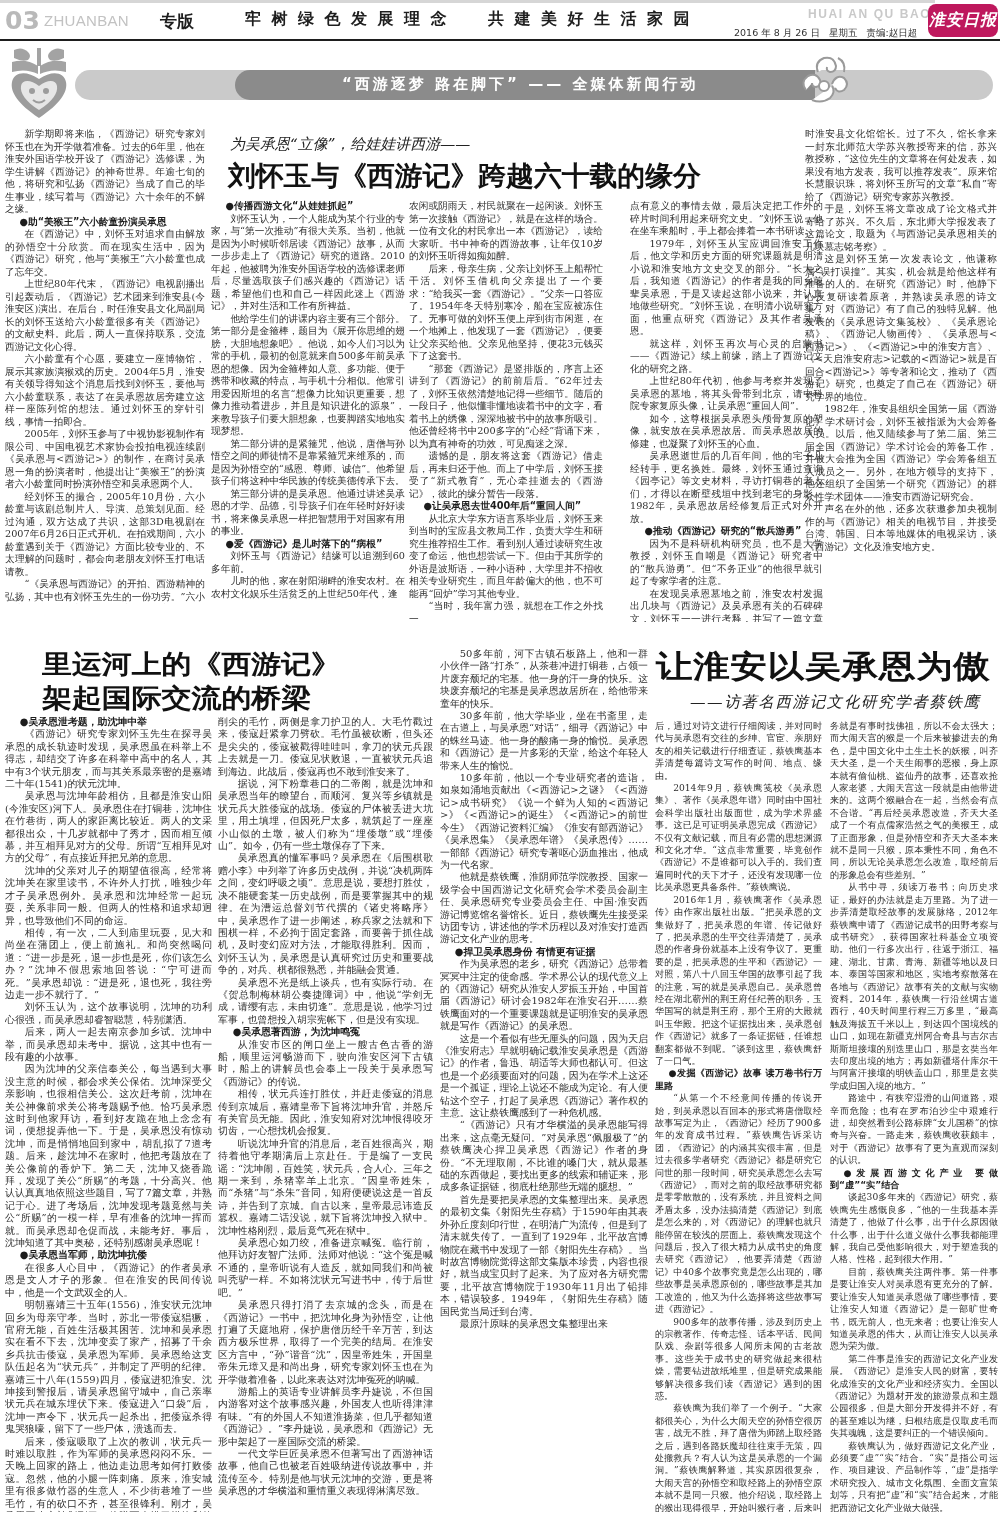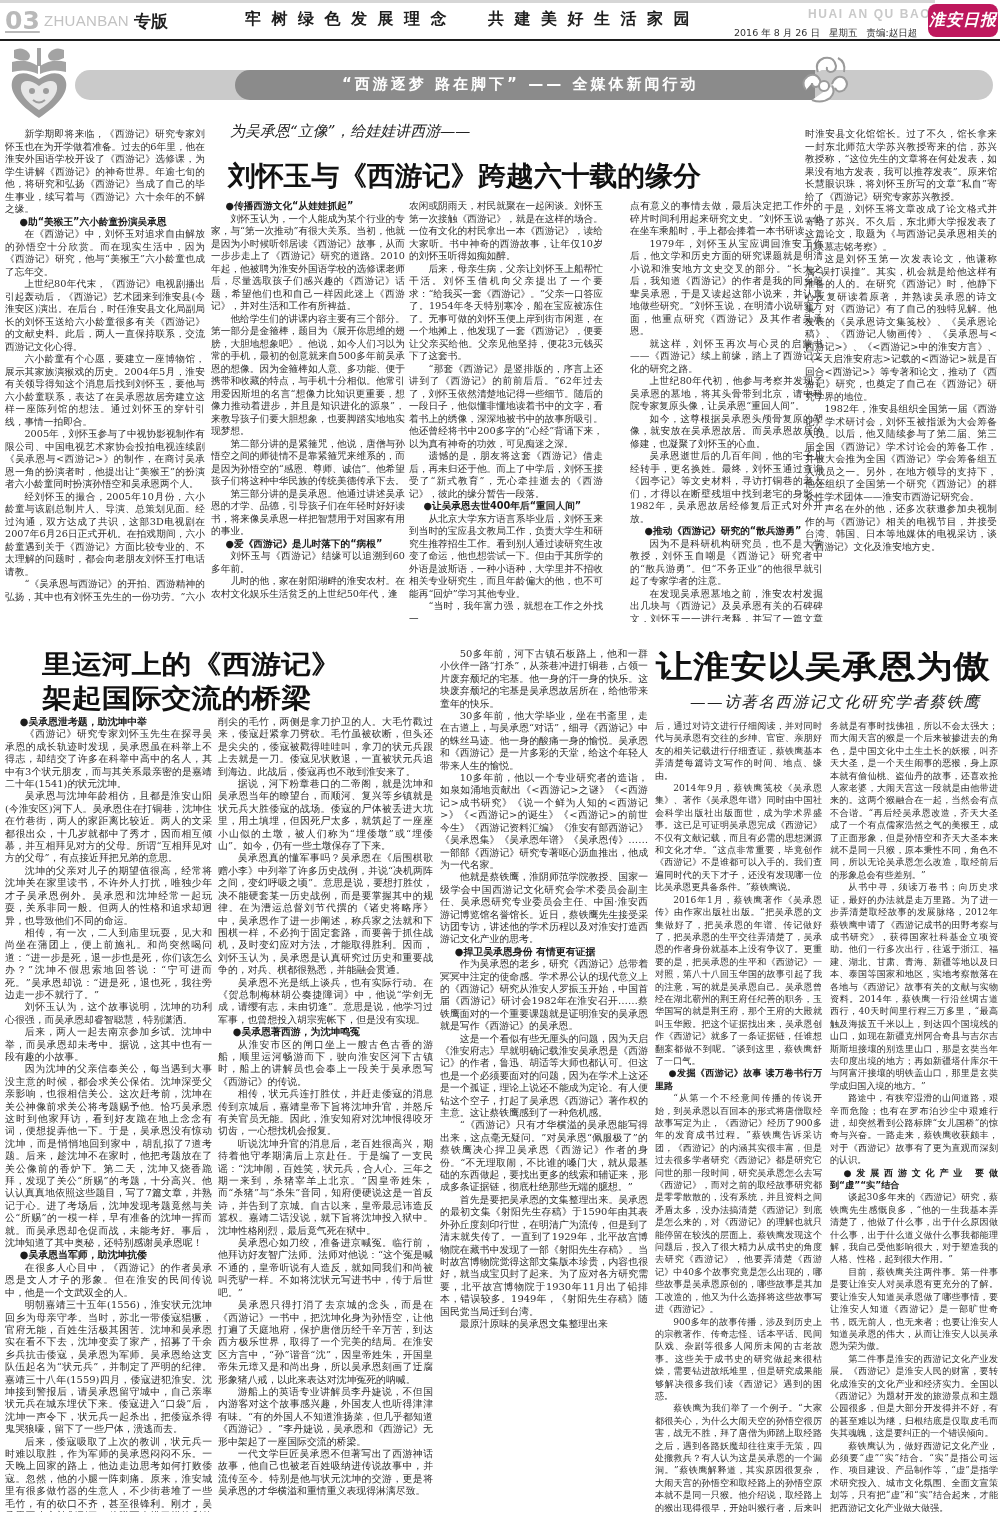--- a/index.html
+++ b/index.html
@@ -4,42 +4,42 @@
 <style>
   html, body { margin: 0; padding: 0; background: #ffffff; }
   body {
     width: 1000px; height: 1513px; position: relative; overflow: hidden;
     font-family: "DejaVu Serif", "Liberation Serif", serif; color: #2e2e2e;
   }
   .abs { position: absolute; }
 
   
   .topband { left: 0; top: 0; width: 935px; height: 3px; background: #d6d6d6; }
-  .pageno { left: 5px; top: 6px; font: bold 25px "DejaVu Sans", sans-serif; color: #b9b9b9; text-decoration: underline; }
+  .pageno { left: 5px; top: 6px; font: bold 25px "DejaVu Sans", sans-serif; color: #b9b9b9; }
   .section-en { left: 44px; top: 12px; font: 15px "Liberation Sans", sans-serif; color: #c2c2c2; letter-spacing: 0.3px; }
-  .section-cn { left: 134px; top: 10px; font: bold 17px "DejaVu Sans", sans-serif; color: #1e1e1e; }
+  .section-cn { left: 160px; top: 10px; font: bold 17px "DejaVu Sans", sans-serif; color: #1e1e1e; }
   .slogan { top: 9px; font: bold 16px "DejaVu Sans", sans-serif; color: #1e1e1e; letter-spacing: 10.5px; white-space: nowrap; }
   .slogan.l { left: 245px; }
   .slogan.r { left: 488px; }
   .paper-en { left: 808px; top: 7px; font: bold 12px "Liberation Sans", sans-serif; color: #c9c9c9; letter-spacing: 1.6px; white-space: nowrap; }
   .dateline { left: 734px; top: 27px; font: 9.5px "DejaVu Sans", sans-serif; color: #333; white-space: nowrap; }
   .dateline span { margin-right: 6px; }
   .masthead { left: 928px; top: 4px; width: 70px; height: 33px; background: #be185d; color: #fff;
     font: italic bold 16px "DejaVu Serif", serif; display: flex; align-items: center; justify-content: center; letter-spacing: 1px; border-radius: 8px; }
   .rule { left: 0; top: 39px; width: 1000px; height: 2px; background: #1e1e1e; }
 
   
   .logo { left: 8px; top: 46px; width: 62px; height: 74px; }
   .pill-light { left: 75px; top: 70px; width: 918px; height: 30px; border-radius: 15px; background: #cacaca; }
   .pill-dark { left: 235px; top: 70px; width: 580px; height: 30px; border-radius: 15px 0 0 15px; background: #8b8b8b; }
   .banner-text { left: 342px; top: 75px; font: bold 15px "DejaVu Sans", sans-serif; color: #ffffff; letter-spacing: 3px; white-space: nowrap; }
   .cloud { left: 798px; top: 50px; width: 52px; height: 56px; }
 
   
-  .kicker { left: 230px; top: 122px; font: italic 15px "DejaVu Serif", serif; color: #222; white-space: nowrap; }
+  .kicker { left: 230px; top: 135px; font: italic 15px "DejaVu Serif", serif; color: #222; white-space: nowrap; }
   .headline-top { left: 228px; top: 158px; font: bold 27px "DejaVu Sans", sans-serif; color: #111; white-space: nowrap;
     transform: scaleX(1.03); transform-origin: left top; }
   .headline-canal { left: 42px; top: 647px; font: bold 26px "DejaVu Sans", sans-serif; color: #111; line-height: 34px;
     transform: scaleX(1.15); transform-origin: left top; white-space: nowrap; }
   .headline-canal div { display: block; }
   .headline-int { left: 656px; top: 646px; font: bold 31px "DejaVu Sans", sans-serif; color: #111; white-space: nowrap;
     transform: scaleX(1.18); transform-origin: left top; letter-spacing: 0.5px; }
   .subtitle-int { left: 690px; top: 692px; font: italic 15.5px "DejaVu Serif", serif; color: #222; white-space: nowrap; letter-spacing: 1.6px; }
 
   
@@ -186,21 +186,21 @@
 <div class="abs col bot-col" id="c-canal-1">
     <p class="p cont">削尖的毛竹，两侧是拿刀护卫的人。大毛竹戳过来，倭寇赶紧拿刀劈砍。毛竹虽被砍断，但头还是尖尖的，倭寇被戳得哇哇叫，拿刀的状元兵跟上去就是一刀。倭寇见状败退，一直被状元兵追到海边。此战后，倭寇再也不敢到淮安来了。</p>
     <p class="p">据说，河下粉章巷口的二帝阁，就是沈坤和吴承恩当年的瞭望台，而顺河、复兴等乡镇就是状元兵大胜倭寇的战场。倭寇的尸体被丢进大坑里，用土填埋，但因死尸太多，就筑起了一座座小山似的土墩，被人们称为“埋倭墩”或“埋倭山”。如今，仍有一些土墩保存了下来。</p>
     <p class="p">吴承恩真的懂军事吗？吴承恩在《后围棋歌赠小李》中列举了许多历史战例，并说“决机两阵之间，变幻呼吸之顷”。意思是说，要想打胜仗，决不能硬套某一历史战例，而是要掌握其中的规律。在为漕运总督刘节代撰的《诸史将略序》中，吴承恩作了进一步阐述，称兵家之法就和下围棋一样，不必拘于固定套路，而要善于抓住战机，及时变幻应对方法，才能取得胜利。因而，刘怀玉认为，吴承恩是认真研究过历史和重要战争的，对兵、棋都很熟悉，并能融会贯通。</p>
     <p class="p">吴承恩不光是纸上谈兵，也有实际行动。在《贺总制梅林胡公奏捷障词》中，他说“学剑无成，请缨有志，未由切逢”。意思是说，他学习过军事，也曾想投入胡宗宪帐下，但是没有实现。</p>
     <h4 class="sub">●吴承恩著西游，为沈坤鸣冤</h4>
     <p class="p">从淮安市区的闸口坐上一艘古色古香的游船，顺里运河畅游而下，驶向淮安区河下古镇时，船上的讲解员也会奉上一段关于吴承恩写《西游记》的传说。</p>
     <p class="p">相传，状元兵连打胜仗，并赶走倭寇的消息传到京城后，嘉靖皇帝下旨将沈坤升官，并怒斥有关官员无能。因此，淮安知府对沈坤恨得咬牙切齿，一心想找机会报复。</p>
     <p class="p">听说沈坤升官的消息后，老百姓很高兴，期待着他守孝期满后上京赴任。于是编了一支民谣：“沈坤闹，百姓笑，状元兵，合人心。三年之期一来到，杀猪宰羊上北京。”因皇帝姓朱，而“杀猪”与“杀朱”音同，知府便硬说这是一首反诗，并告到了京城。自古以来，皇帝最忌讳造反篡权。嘉靖二话没说，就下旨将沈坤投入狱中。沈坤性格刚烈，最后竟气死在狱中。</p>
     <p class="p">吴承恩心如刀绞，准备进京喊冤。临行前，他拜访好友智广法师。法师对他说：“这个冤是喊不通的，皇帝听说有人造反，就如同我们和尚被叫秃驴一样。不如将沈状元写进书中，传于后世吧。”</p>
-    <p class="p">吴承恩只得打消了去京城的念头，而是在《西游记》一书中，把沈坤化身为孙悟空，让他打遍了天庭地府，保护唐僧历经千辛万苦，到达西方极乐世界，取得了一个完美的结局。在淮安区方言中，“孙”谐音“沈”，因皇帝姓朱，开国皇帝朱元璋又是和尚出身，所以吴承恩刻画了迂腐形象猪八戒，以此来表达对沈坤冤死的呐喊。</p>
+    <p class="p">吴承恩只得打消了去京城的念头，而是在《西游记》一书中，把沈坤化身为孙悟空，让他打遍了天庭地府，保护唐僧历经千辛万苦，到达西方极乐世界，取得了一个完美的结局。在淮安区方言中，“孙”谐音“沈”，因皇帝姓朱，开国皇帝朱元璋又是和尚出身，研究专家刘怀玉也在为开学做着准备，以此来表达对沈坤冤死的呐喊。</p>
     <p class="p">游船上的英语专业讲解员李丹婕说，不但国内游客对这个故事感兴趣，外国友人也听得津津有味。“有的外国人不知道淮扬菜，但几乎都知道《西游记》。”李丹婕说，吴承恩和《西游记》无形中架起了一座国际交流的桥梁。</p>
     <p class="p">一代文学巨匠吴承恩不但著写出了西游神话故事，他自己也被老百姓吸纳进传说故事中，并流传至今。特别是他与状元沈坤的交游，更是将吴承恩的才华横溢和重情重义表现得淋漓尽致。</p>
   </div>
 
 <div class="abs headline-int">让淮安以吴承恩为傲</div>
 <div class="abs subtitle-int">——访著名西游记文化研究学者蔡铁鹰</div>
 <div class="abs col int-col" id="c-int-0">
     <p class="p">50多年前，河下古镇石板路上，他和一群小伙伴一路“打杀”，从茶巷冲进打铜巷，占领一片废弃颓圮的宅基。他一身的汗一身的快乐。这块废弃颓圮的宅基是吴承恩故居所在，给他带来童年的快乐。</p>
     <p class="p">30多年前，他大学毕业，坐在书斋里，走在古道上，与吴承恩“对话”，细寻《西游记》中的蛛丝马迹。他一身的酸痛一身的愉悦。吴承恩和《西游记》是一片多彩的天堂，给这个年轻人带来人生的愉悦。</p>
     <p class="p">10多年前，他以一个专业研究者的造诣，如泉如涌地贡献出《&lt;西游记&gt;之谜》《&lt;西游记&gt;成书研究》《说一个鲜为人知的&lt;西游记&gt;》《&lt;西游记&gt;的诞生》《&lt;西游记&gt;的前世今生》《西游记资料汇编》《淮安有部西游记》《吴承恩集》《吴承恩年谱》《吴承恩传》……一部部《西游记》研究专著呕心沥血推出，他成为一代名家。</p>

